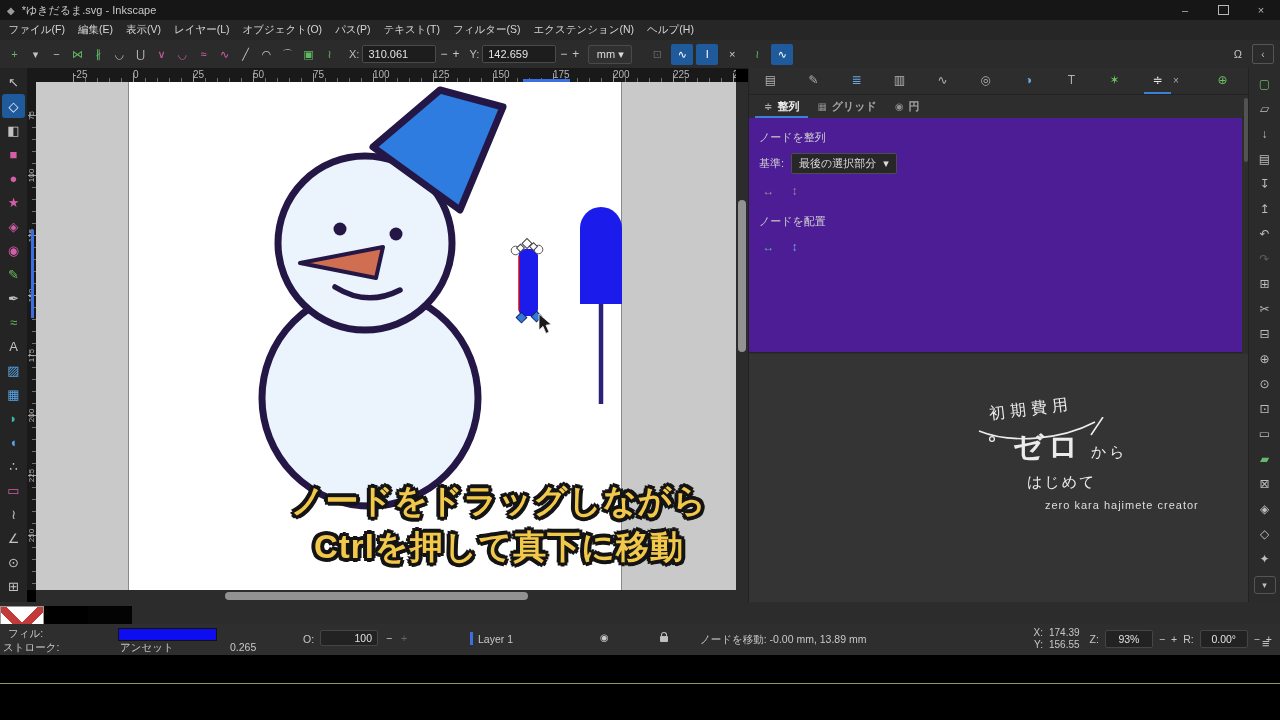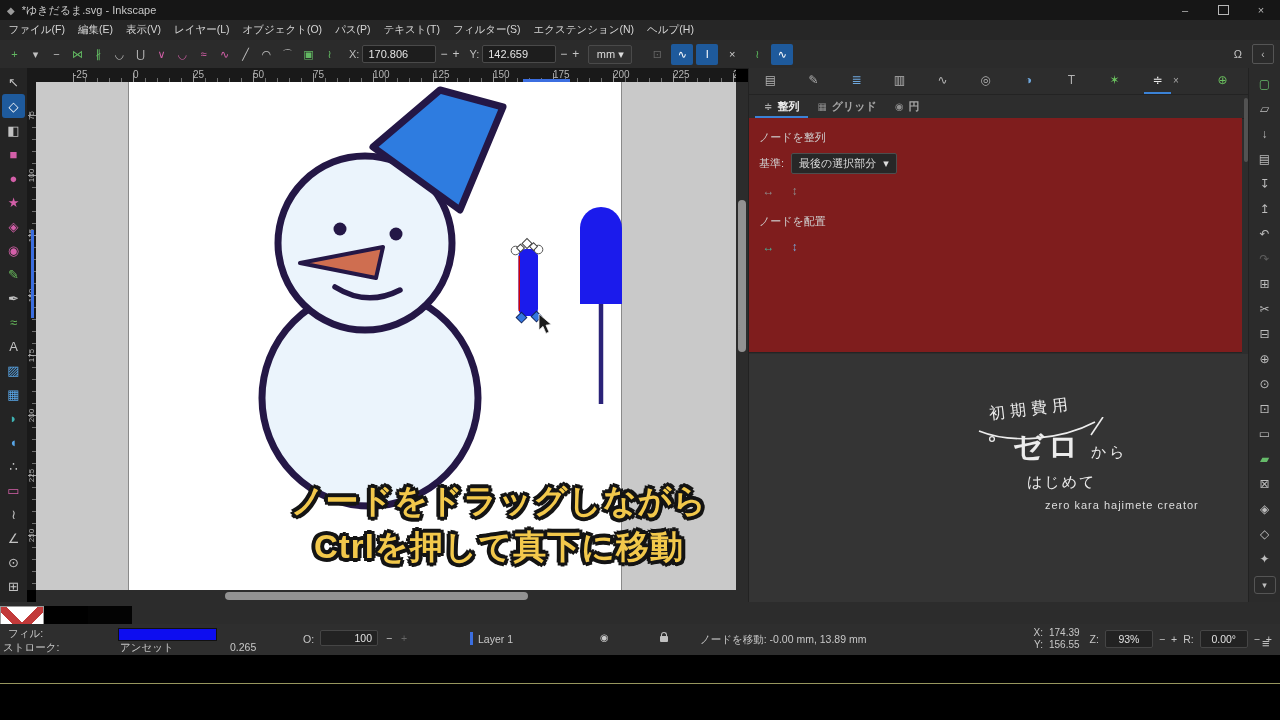--- a/index.html
+++ b/index.html
@@ -81,21 +81,21 @@
   .dock-tab.active{border-bottom:2px solid #3b82d6;color:#ececec;margin-right:22px}
   .tab-close{position:absolute;left:424px;top:7px;color:#a8a8a8;font-size:10px}
   .dock-chevron{margin-left:auto;color:#a8a8a8;font-size:10px}
   .subtabs{height:23px;display:flex;align-items:center;padding:0 6px;background:#2d2d2d;
            border-bottom:1px solid #232323;font-size:11px;color:#a6a6a6}
   .subtab{display:flex;align-items:center;gap:5px;padding:0 9px;height:100%}
   .subtab b{font-weight:bold}
   .subtab .st-icon{font-size:10px;color:#8f8f8f}
   .subtab.active{color:#ececec;box-shadow:inset 0 -2px 0 #3b82d6}
   .subtab.active .st-icon{color:#cfcfcf}
-  .panel-body{position:absolute;top:50px;left:0;right:7px;height:235px;background:#7f1d1d;
+  .panel-body{position:absolute;top:50px;left:0;right:7px;height:235px;background:#4c1d95;
               border-bottom:1px solid #242424;padding:10px 10px;font-size:11px;color:#cfcfcf;box-sizing:border-box}
   .p-title{margin:2px 0 8px 0}
   .p-row{display:flex;align-items:center;gap:7px;margin:7px 0}
   .dropdown{height:19px;background:#272727;border:1px solid #4d4d4d;border-radius:2px;display:flex;
             align-items:center;gap:7px;padding:0 7px;color:#ddd}
   .icon-btn{width:19px;height:19px;display:flex;align-items:center;justify-content:center;color:#8f8f8f;font-size:12px}
   .icon-btn.teal{color:#49b39a}.icon-btn.blue{color:#7aa7d8}
   .dock-lower{position:absolute;top:286px;left:0;right:0;bottom:0;background:#343434}
   .dock-scrollthumb{position:absolute;right:1px;top:30px;width:4px;height:64px;background:#525252;border-radius:2px}
   
@@ -185,21 +185,21 @@
         <span class="tb-icon pink">≈</span>
         <span class="tb-icon pink">∿</span>
         <span class="tb-icon">╱</span>
         <span class="tb-icon">◠</span>
         <span class="tb-icon">⌒</span>
         <span class="tb-icon green">▣</span>
         <span class="tb-icon green">≀</span>
       </span>
     <span class="tb-field">
       <span class="tb-lab">X:</span>
-      <span class="tb-input">170.806</span>
+      <span class="tb-input">310.061</span>
       <span class="spin">−</span>
       <span class="spin">+</span>
     </span>
     <span class="tb-field">
       <span class="tb-lab">Y:</span>
       <span class="tb-input">142.659</span>
       <span class="spin">−</span>
       <span class="spin">+</span>
     </span>
     <span class="unit-box">

